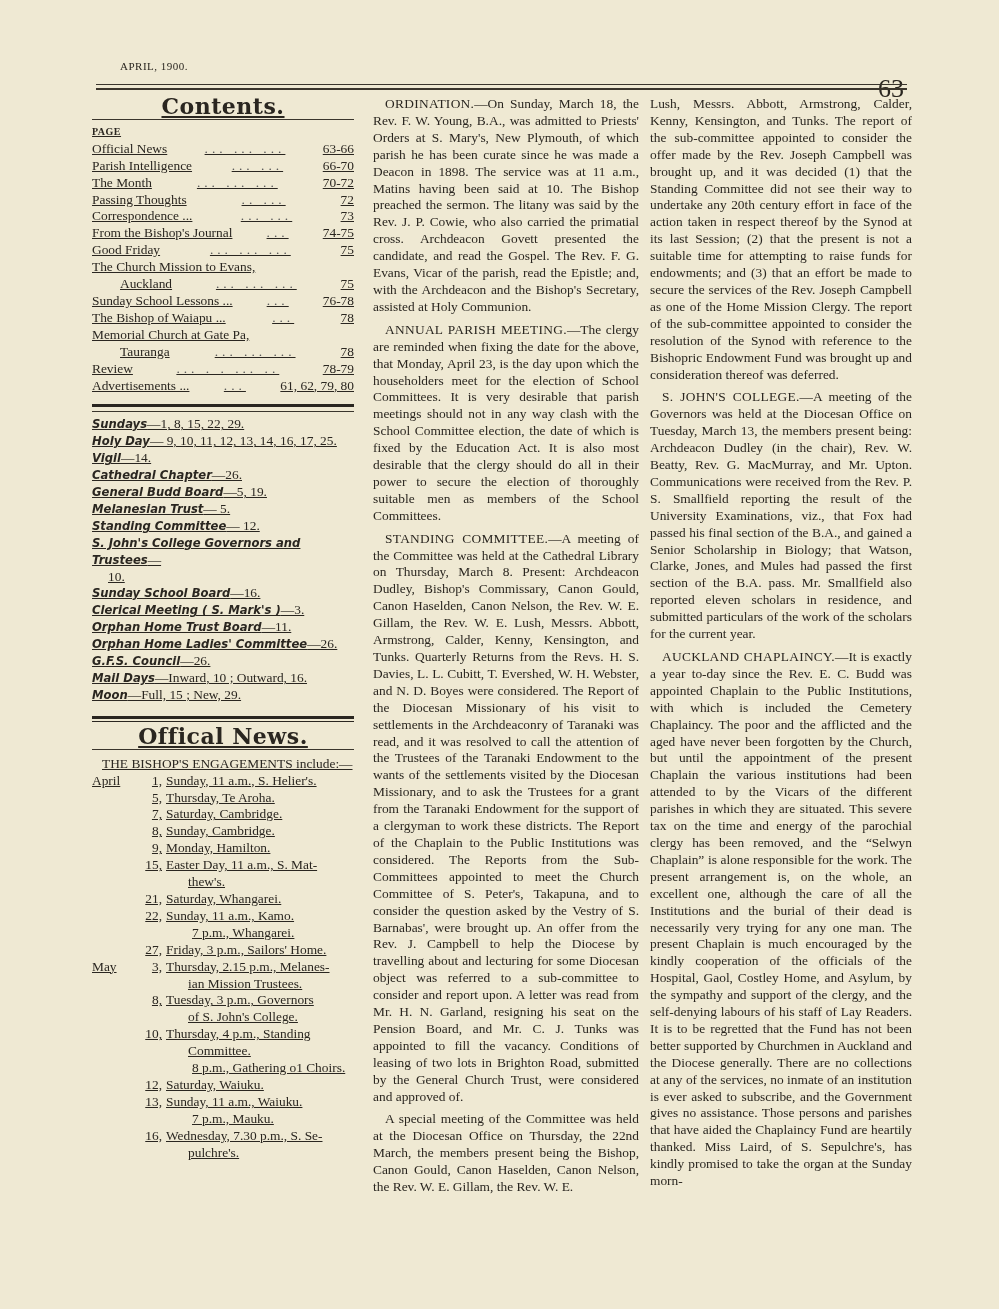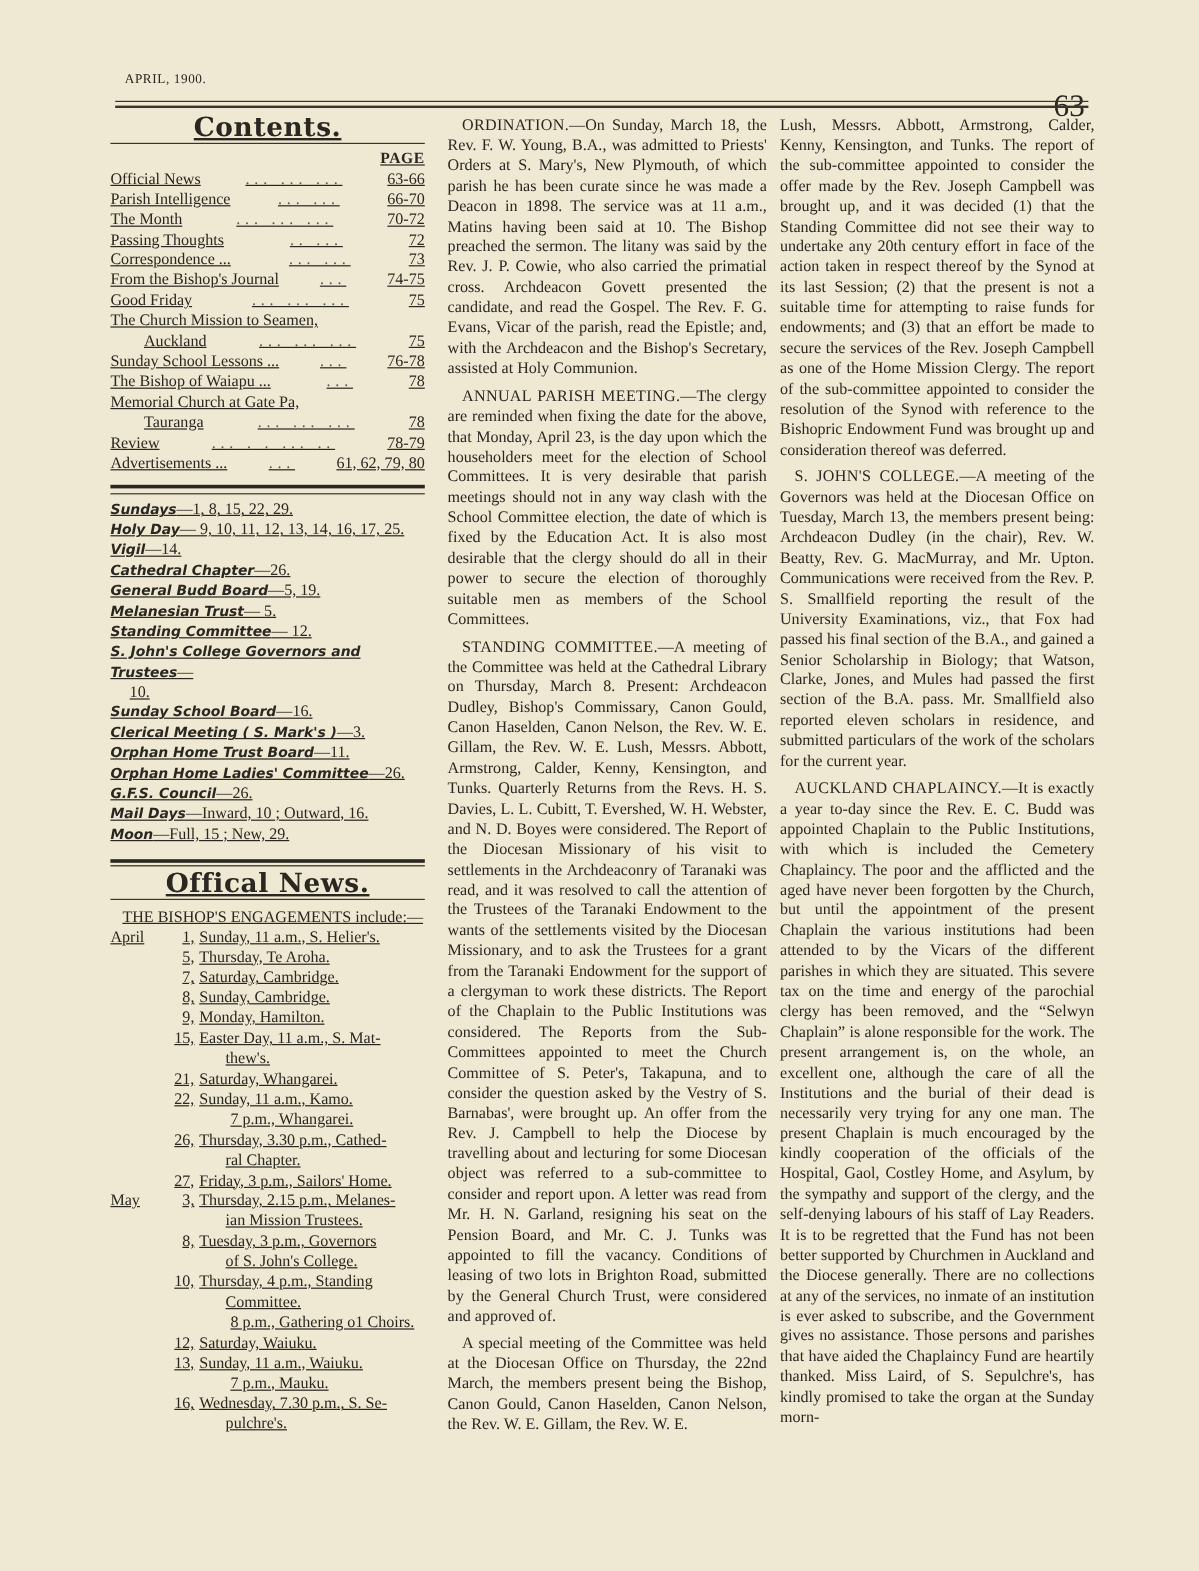--- a/index.html
+++ b/index.html
@@ -3,36 +3,36 @@
 <meta charset="utf-8">
 <style>
   html, body { margin:0; padding:0; }
   body {
     width:999px; height:1309px; overflow:hidden;
     background:#ece6cf;
     font-family:"Liberation Serif","DejaVu Serif",serif;
     color:#2a2620;
   }
   .page { position:relative; width:999px; height:1309px; background:#efe9d3; }
-  .header { position:absolute; left:104px; right:95px; top:48px; height:30px; }
+  .header { position:absolute; left:120px; right:95px; top:48px; height:30px; }
   .hdr-date { position:absolute; left:0; top:12px; font-size:11px; letter-spacing:0.5px; }
   .hdr-title { position:absolute; left:0; right:0; top:2px; text-align:center; font-size:22px; letter-spacing:1px; }
   .hdr-page { position:absolute; right:0; top:2px; font-size:26px;margin-top:24px; }
   .rule-top { position:absolute; left:96px; right:92px; top:84px; border-top:1.5px solid #3a352c; height:3px; border-bottom:2px solid #3a352c; }
   .col { position:absolute; top:96px; font-size:13.4px; line-height:16.9px; }
   .col1 { left:92px; width:262px;text-decoration:underline; }
   .col2 { left:373px; width:266px; text-align:justify; }
   .col3 { left:650px; width:262px; text-align:justify; }
   .blackletter { font-family:"DejaVu Serif",serif; font-weight:bold; text-align:center; font-size:22px; letter-spacing:0.5px; }
   .sec-title { margin:2px 0 4px; }
   .sec-title.small { font-size:19px; }
   .hr { border-top:1.5px solid #3a352c; margin:2px 0 4px; }
   .hr.thick { border-top:3px solid #2a2620; margin-top:10px; }
   .hr.double { border-top:3px solid #2a2620; border-bottom:1px solid #2a2620; height:2px; margin:12px 0 6px; }
-  .page-label { text-align:right; font-size:13px; letter-spacing:0.5px; font-weight:bold; margin-top:4px; }
+  .page-label { text-align:left; font-size:10px; letter-spacing:0.5px; font-weight:bold; margin-top:4px; }
   .toc-row { display:flex; justify-content:space-between; white-space:nowrap; }
   .toc-row .dots { flex:1; text-align:center; color:#555; letter-spacing:4px; }
   .toc-row.indent .label { padding-left:28px; }
   .cal-item { font-family:"DejaVu Sans","Liberation Sans",sans-serif; font-style:italic; font-weight:bold; font-size:11.6px; line-height:16.9px; }
   .cal-item .val { font-family:"Liberation Serif",serif; font-style:normal; font-weight:normal; font-size:13.4px; }
   .cal-item .val.indent { display:block; padding-left:16px; }
   .intro { text-indent:10px; margin-top:6px; }
   .eng { display:flex; }
   .eng .month { width:48px; flex:none; }
   .eng .day { width:22px; flex:none; text-align:right; }
@@ -87,21 +87,21 @@
           <span class="label">From the Bishop's Journal</span>
           <span class="dots">...</span>
           <span class="pages">74-75</span>
         </div>
         <div class="toc-row">
           <span class="label">Good Friday</span>
           <span class="dots">...   ...   ...</span>
           <span class="pages">75</span>
         </div>
         <div class="toc-row">
-          <span class="label">The Church Mission to Seamen,</span>
+          <span class="label">The Church Mission to Evans,</span>
           <span class="dots"></span>
           <span class="pages"></span>
         </div>
         <div class="toc-row indent">
           <span class="label">Auckland</span>
           <span class="dots">...   ...   ...</span>
           <span class="pages">75</span>
         </div>
         <div class="toc-row">
           <span class="label">Sunday School Lessons ...</span>
@@ -198,25 +198,20 @@
         <div class="eng">
           <span class="month"></span>
           <span class="day">22,</span>
           <span class="text"><span>Sunday, 11 a.m., Kamo.</span></span>
         </div>
         <div class="eng sub">
           <span class="text">7 p.m., Whangarei.</span>
         </div>
         <div class="eng">
           <span class="month"></span>
-          <span class="day">26,</span>
-          <span class="text"><span>Thursday, 3.30 p.m., Cathed-</span><span class="cont">ral Chapter.</span></span>
-        </div>
-        <div class="eng">
-          <span class="month"></span>
           <span class="day">27,</span>
           <span class="text"><span>Friday, 3 p.m., Sailors' Home.</span></span>
         </div>
         <div class="eng">
           <span class="month">May</span>
           <span class="day">3,</span>
           <span class="text"><span>Thursday, 2.15 p.m., Melanes-</span><span class="cont">ian Mission Trustees.</span></span>
         </div>
         <div class="eng">
           <span class="month"></span>

